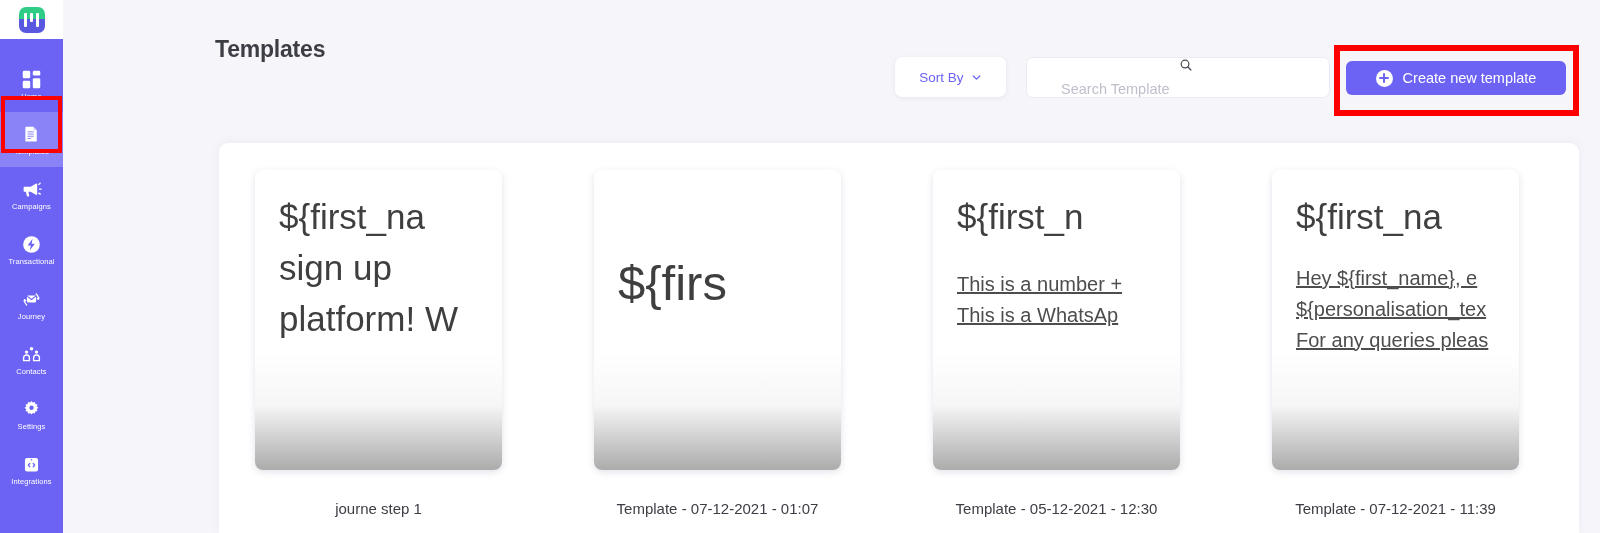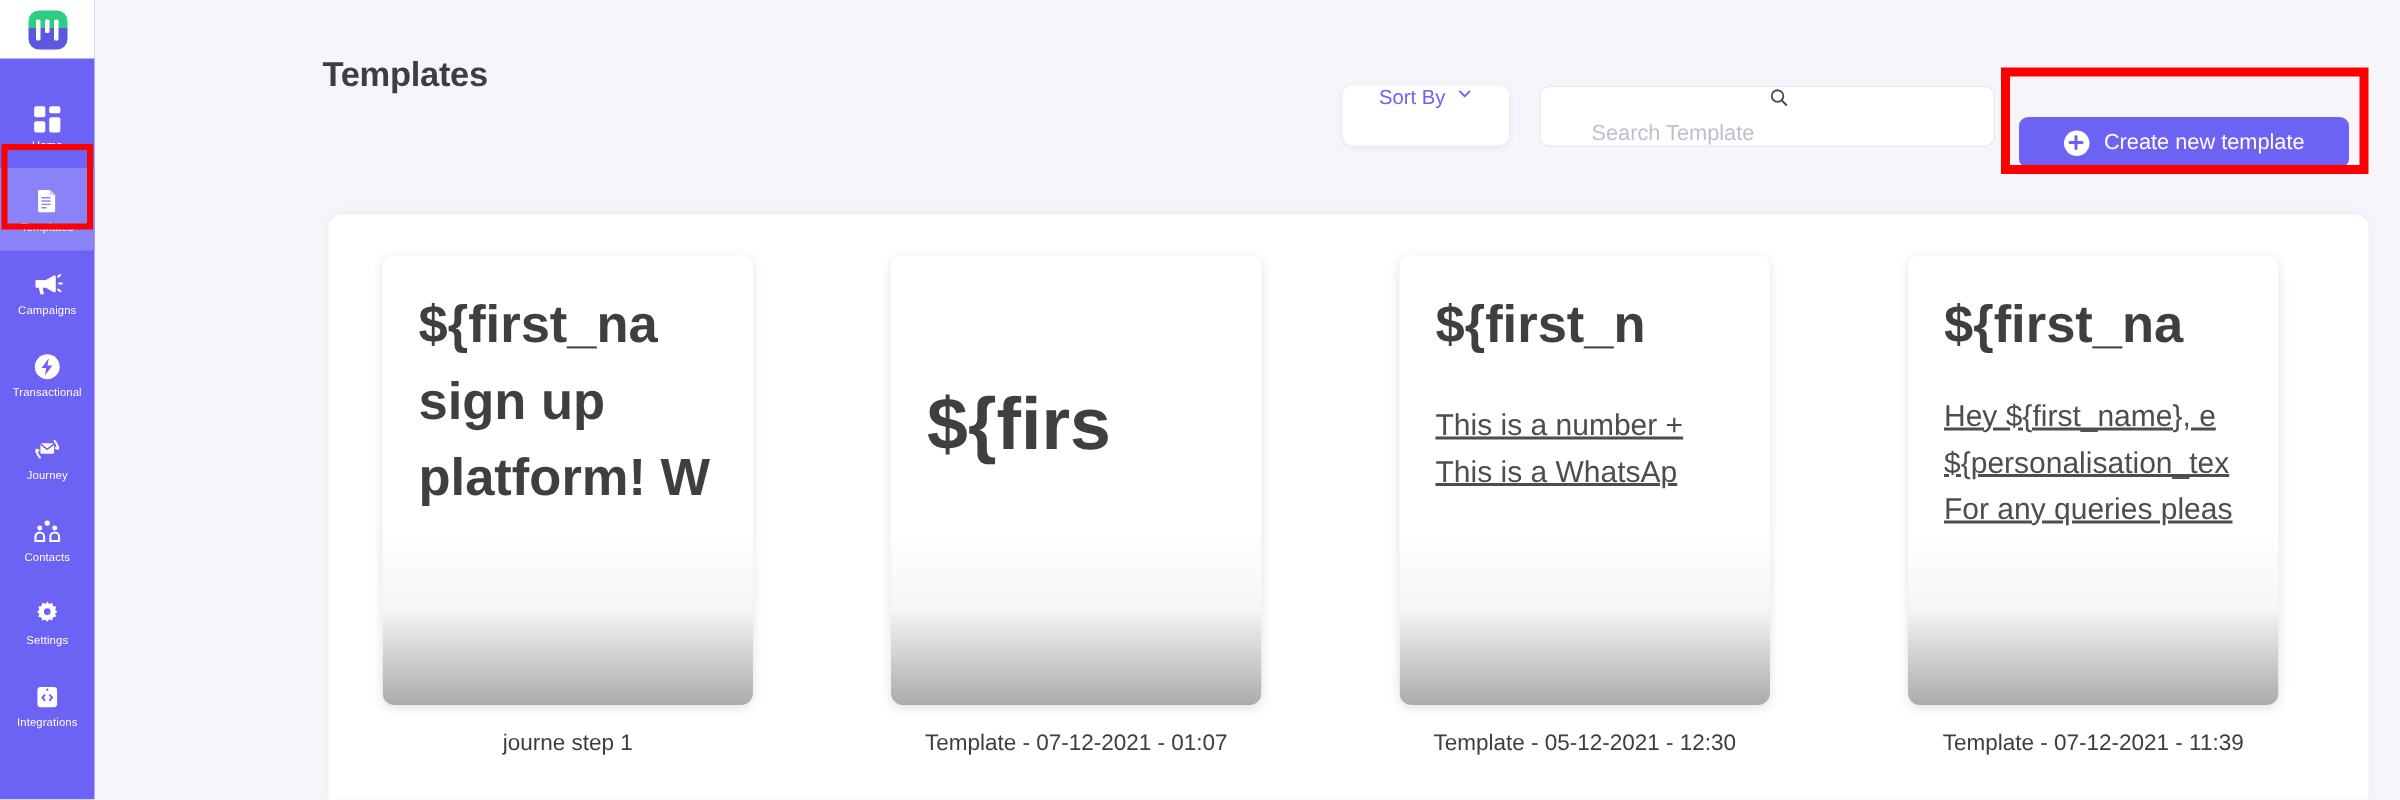--- a/index.html
+++ b/index.html
@@ -66,42 +66,42 @@
     font-size: 23px; font-weight: bold; color: #3d3d45; letter-spacing: -.2px;
   }
 
   .toolbar { position: absolute; top: 57px; left: 0; right: 0; height: 42px; }
 
   .sort-btn {
     position: absolute; left: 832px; top: 0px;
     width: 111px; height: 40px;
     background: #ffffff; border-radius: 7px;
     box-shadow: 0 1px 4px rgba(90,90,130,.10);
-    display: flex; justify-content: center; gap: 7px;
+    display: flex; align-items: center; justify-content: center; gap: 7px;
     cursor: pointer;
   }
   .sort-btn .txt { font-size: 13.5px; color: #6c63f5; }
   .sort-btn .chev { width: 11px; height: 11px; display:block; }
 
   .search-box {
     position: absolute; left: 963px; top: 0px;
     width: 304px; height: 41px;
     background: #ffffff; border: 1px solid #eceaf4; border-radius: 7px;
     display: flex; align-items: center; padding-left: 16px; gap: 9px; flex-direction: column;
   }
   .search-box .mag { width: 14px; height: 14px; display:block; flex:0 0 14px; }
   .search-box input {
     border: none; outline: none; background: transparent;
     font-family: "Liberation Sans", sans-serif;
     font-size: 14.5px; color: #33333b; width: 250px;
   }
   .search-box input::placeholder { color: #bfbfcc; }
 
   .create-btn {
-    position: absolute; left: 1283px; top: 21px;
+    position: absolute; left: 1283px; top: 4px;
     width: 220px; height: 34px;
     background: #6c63f5; border-radius: 6px;
     display: flex; align-items: center; justify-content: center; gap: 10px;
     cursor: pointer; border: none;
     font-family: "Liberation Sans", sans-serif;
   }
   .create-btn .plus {
     width: 17px; height: 17px; border-radius: 50%; background: #ffffff;
     position: relative; flex: 0 0 17px;
   }
@@ -142,39 +142,39 @@
     position: relative;
     padding: 22px 0 0 24px;
   }
   .thumb .fade {
     position: absolute; left:0; right:0; bottom: 0; height: 118px;
     background: linear-gradient(180deg, rgba(255,255,255,0) 0%, rgba(214,214,214,.22) 45%, rgba(168,168,168,.96) 100%);
     pointer-events: none;
   }
   .thumb .body { width: 400px; }
   .thumb .h {
-    font-size: 35px; font-weight: bold; color: #3f3f3f;
+    font-size: 35px; font-weight: normal; color: #3f3f3f;
     line-height: 1.45; white-space: nowrap;
     font-family: "Liberation Sans", sans-serif;
   }
   .thumb .p {
     font-size: 20px; color: #4d4d4d; line-height: 1.55; white-space: nowrap;
     font-family: "Liberation Sans", sans-serif;
     text-decoration: underline;
   }
   .thumb.v2 { padding: 0; }
   .thumb.v2 .body {
     position:absolute; left: 24px; top: 78px;
   }
   .thumb.v2 .h { font-size: 49px; }
   .thumb.v3 .spacer { height: 26px; }
   .thumb.v4 .spacer { height: 20px; }
 
   .card-label {
-    margin-top: 17px; text-align: center;
+    margin-top: 30px; text-align: center;
     font-size: 15px; color: #3d3d45; white-space: nowrap;
   }
 </style>
 </head>
 <body>
 
 <div id="app">
 
   <div class="sidebar">
 

